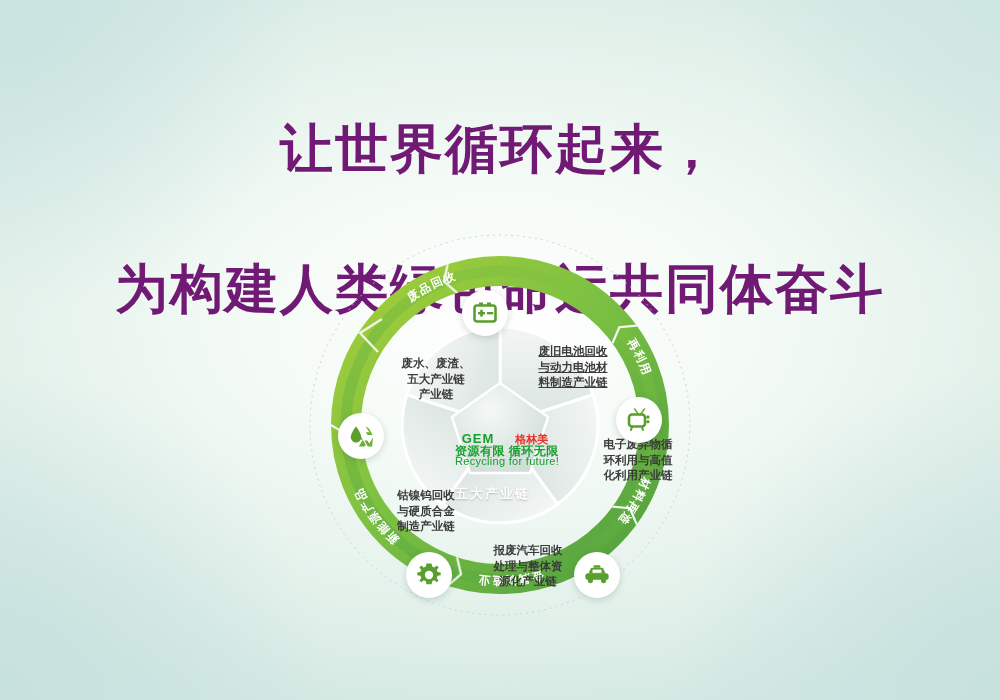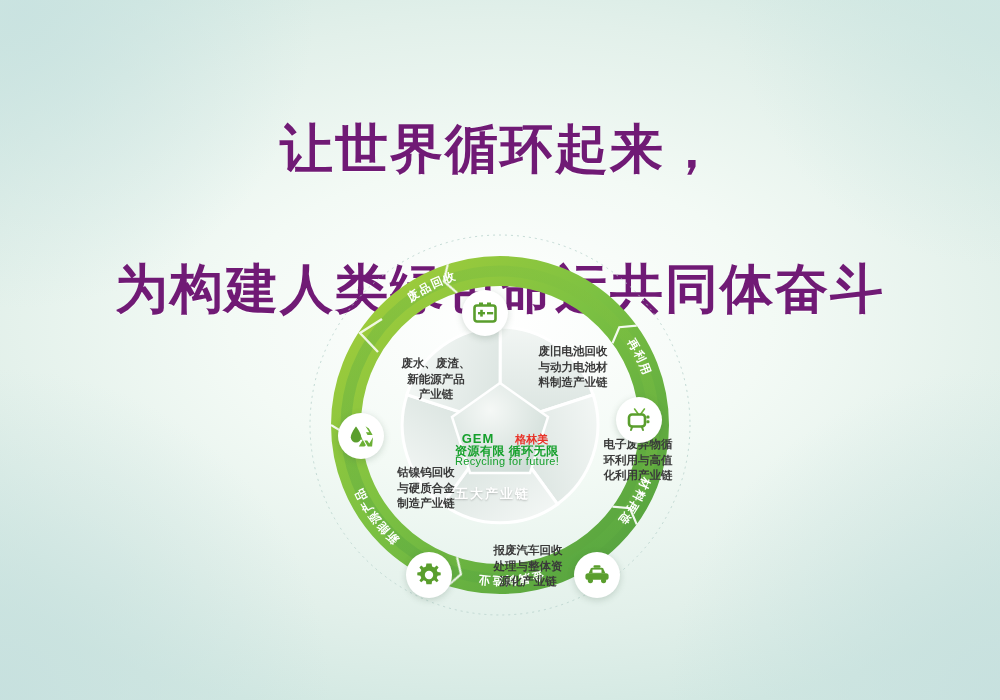--- a/index.html
+++ b/index.html
@@ -59,24 +59,24 @@
     font-size:13px;font-weight:bold;color:#ffffff;letter-spacing:2px;
     text-shadow:0 1px 2px rgba(0,0,0,.22);
     pointer-events:none;
   }
 
   .chain-label{
     position:absolute;color:#3a3a3a;font-size:11.5px;line-height:15.5px;
     font-weight:bold;text-align:center;white-space:pre-line;pointer-events:none;
   }
   .cl-waste   {left:376px;top:356px;width:120px;}
-  .cl-battery {left:518px;top:344px;width:110px;}
+  .cl-battery {left:518px;top:344px;width:110px;text-decoration:underline;}
   .cl-ewaste  {left:586px;top:437px;width:104px;}
   .cl-car     {left:476px;top:543px;width:104px;}
-  .cl-metal   {left:370px;top:465px;width:112px;font-family:Liberation Mono, monospace;}
+  .cl-metal   {left:370px;top:488px;width:112px;font-family:Liberation Mono, monospace;}
 
   .icon-bubble{position:absolute;border-radius:50%;background:#fff;
     box-shadow:0 2px 7px rgba(60,90,70,.22);display:flex;align-items:center;justify-content:center;}
   .ib-battery{left:462px;top:290px;width:46px;height:46px;}
   .ib-water  {left:338px;top:413px;width:46px;height:46px;}
   .ib-tv     {left:616px;top:397px;width:46px;height:46px;}
   .ib-gear   {left:406px;top:552px;width:46px;height:46px;}
   .ib-car    {left:574px;top:552px;width:46px;height:46px;}
   .icon-bubble svg{display:block;}
 </style>
@@ -190,21 +190,21 @@
 <div class="center-logo">
   <div class="logo-row1">
     <span>GEM</span><span class="cn">格林美</span>
   </div>
   <div class="logo-row2">资源有限  循环无限</div>
   <div class="logo-row3">Recycling for future!</div>
 </div>
 <div class="center-sub">五大产业链</div>
 
 <div class="chain-label cl-waste">废水、废渣、
-新能源产品
+五大产业链
 产业链</div>
 <div class="chain-label cl-battery">废旧电池回收
 与动力电池材
 料制造产业链</div>
 <div class="chain-label cl-ewaste">电子废弃物循
 环利用与高值
 化利用产业链</div>
 <div class="chain-label cl-car">报废汽车回收
 处理与整体资
 源化产业链</div>

